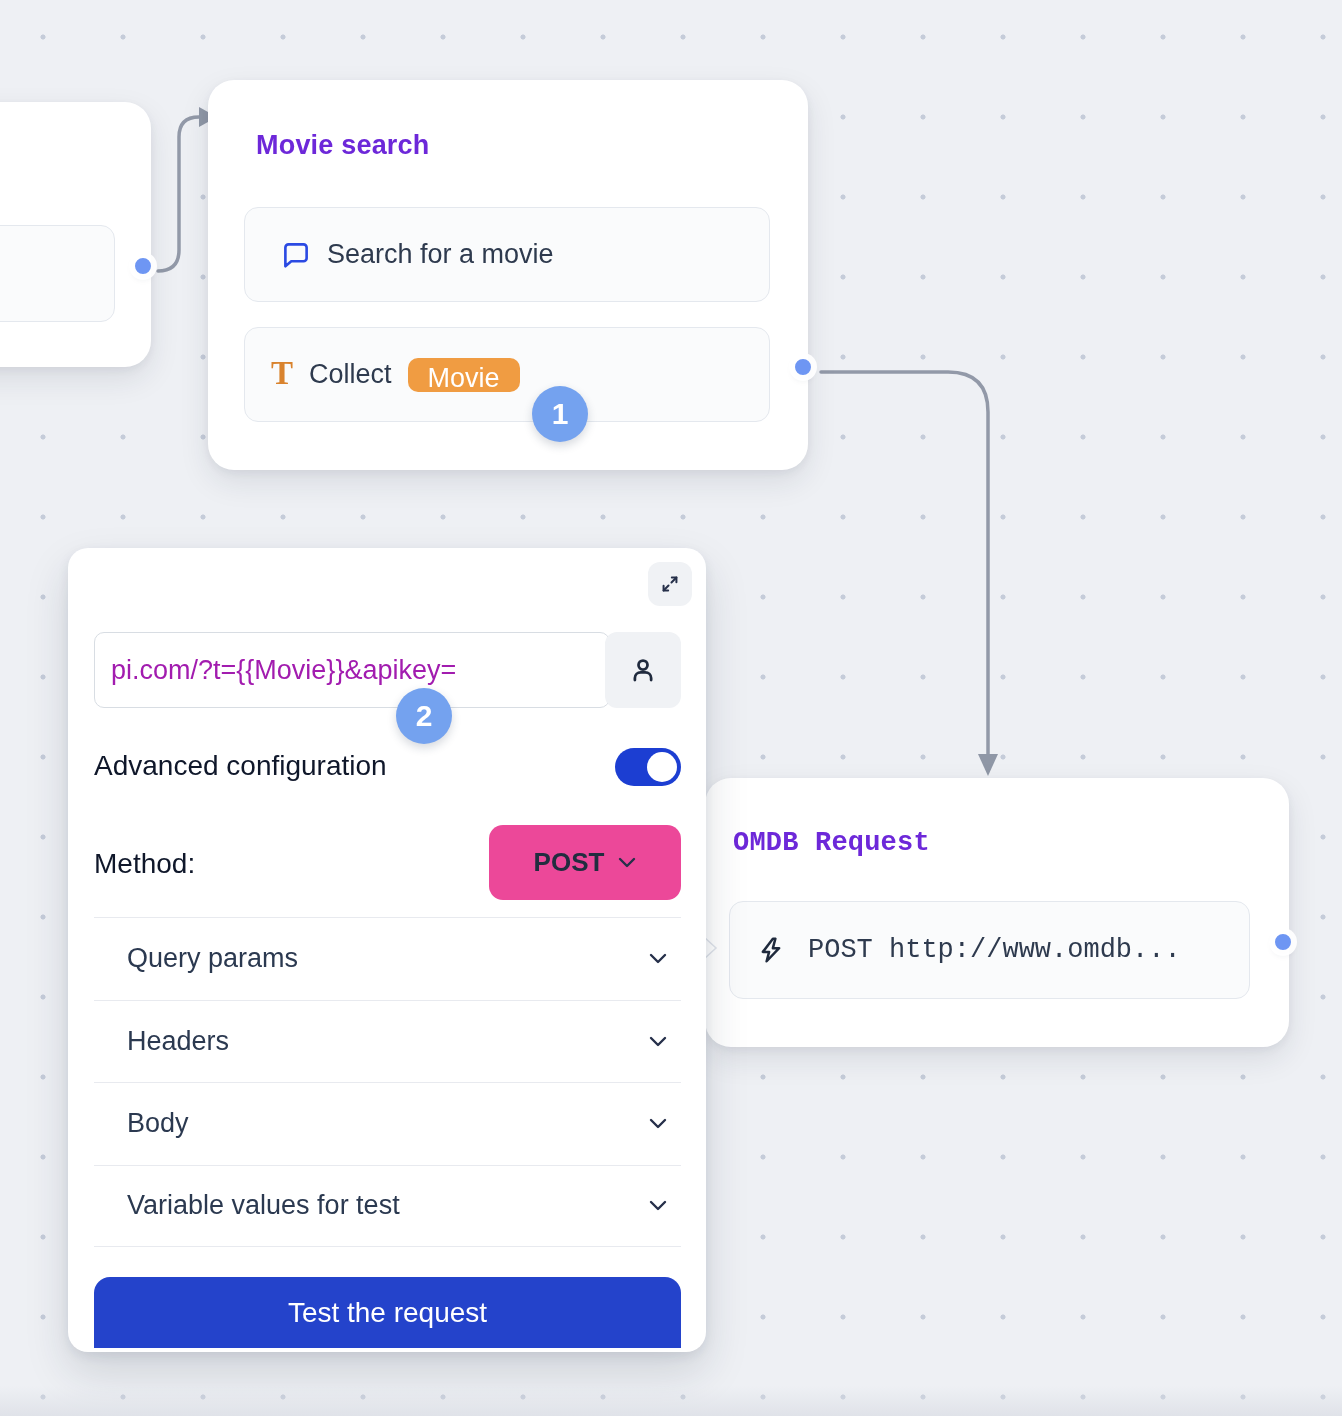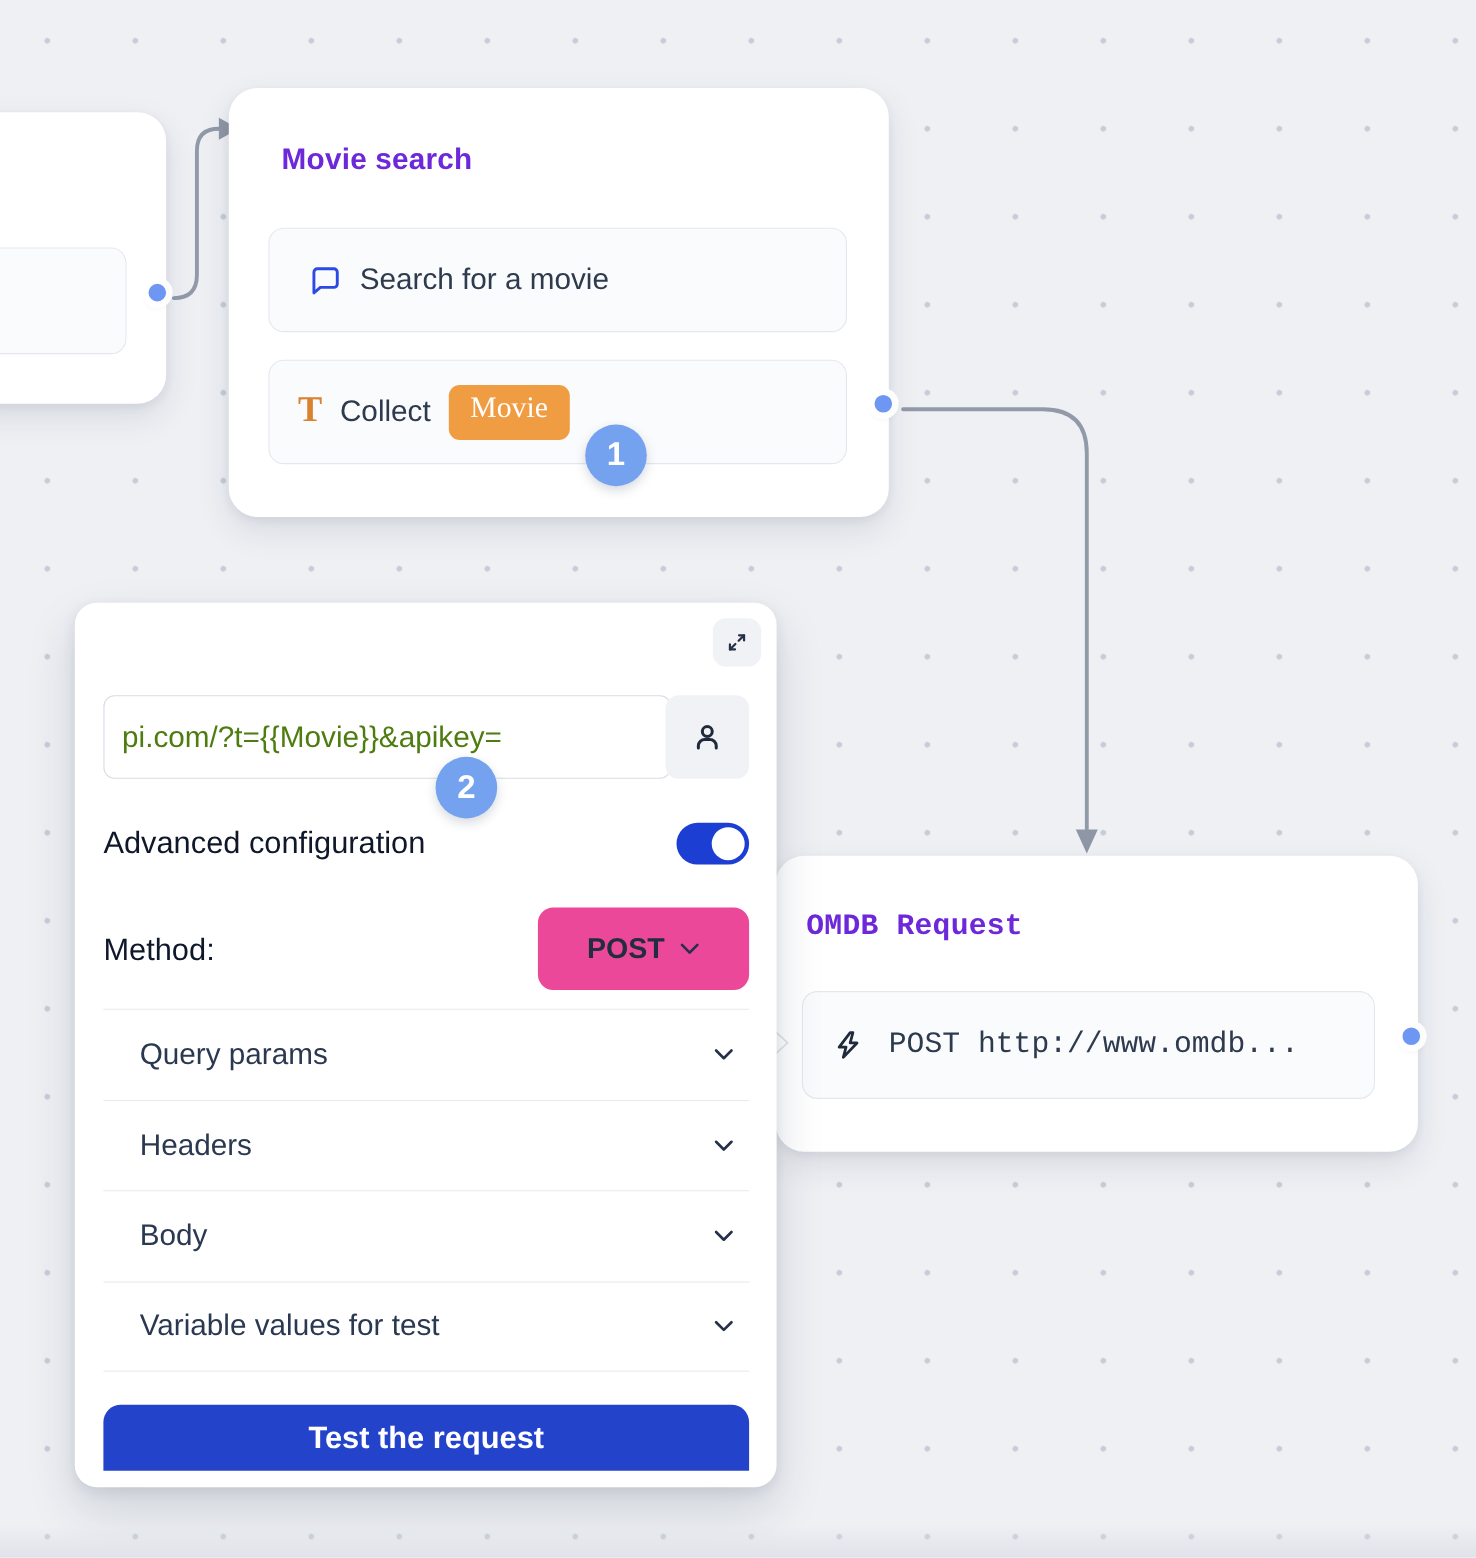--- a/index.html
+++ b/index.html
@@ -26,21 +26,21 @@
   .card-title{
     font-size:27px; font-weight:700; color:#6d28d9; letter-spacing:.2px;
   }
   .node-item{
     position:absolute; background:#fafbfc; border:1.5px solid #e4e8ee;
     border-radius:14px; display:flex; align-items:center; gap:16px;
     padding:0 26px; font-size:27px; color:#2e3a4e;
   }
   .chip{
     background:#f09c42; color:#fff; border-radius:10px;
-    padding:7px 20px 16px; font-size:27px; line-height:1;font-family:Liberation Serif, serif;
+    padding:7px 20px 0; font-size:27px; line-height:1;
   }
   .t-glyph{
     font-family:"Liberation Serif", serif; font-weight:700;
     font-size:33px; color:#d9832e; line-height:1; margin-top:-3px;
   }
 
   
   .port{
     position:absolute; z-index:6; width:10px; height:10px;
     border:8px solid #6e96f3; background:#fff; border-radius:50%;
@@ -59,21 +59,21 @@
     background:#fff; border-radius:20px; z-index:4;
     box-shadow:0 20px 44px rgba(28,39,60,.15), 0 4px 12px rgba(28,39,60,.08);
   }
   .icon-btn{
     position:absolute; background:#f0f2f5; border:none; border-radius:12px;
     display:flex; align-items:center; justify-content:center; cursor:pointer;
   }
   #url-input{
     position:absolute; left:26px; top:84px; width:516px; height:76px;
     border:1.5px solid #d8dde3; border-radius:10px; background:#fff;
-    font-family:"Liberation Sans", sans-serif; font-size:27px; color:#4d7c0f;
+    font-family:"Liberation Sans", sans-serif; font-size:27px; color:#a21caf;
     padding:0 16px; outline:none;
   }
   .panel-label{ font-size:28px; color:#0f172a; }
   .toggle{
     position:absolute; width:66px; height:38px; border-radius:19px;
     background:#1c3ed2; cursor:pointer;
   }
   .toggle .knob{
     position:absolute; right:4px; top:4px; width:30px; height:30px;
     border-radius:50%; background:#fff;
@@ -86,24 +86,24 @@
   }
   #sections{ position:absolute; left:26px; top:369px; width:587px; }
   .section-row{
     height:82.5px; border-top:1px solid #e8eaef;
     display:flex; align-items:center; justify-content:space-between;
     padding:0 14px 0 33px; cursor:pointer;
   }
   .section-row:last-child{ border-bottom:1px solid #e8eaef; }
   .section-label{ font-size:27px; color:#2b3950; }
   #test-button{
-    position:absolute; left:26px; top:729px; width:587px; height:60px;
+    position:absolute; left:26px; top:729px; width:587px; height:71px;
     background:#2443cb; border:none; border-radius:16px 16px 0 0;
     color:#fff; font-family:"Liberation Sans", sans-serif;
-    font-size:28px; font-weight:700; cursor:pointer;
+    font-size:28px; font-weight:400; cursor:pointer;
   }
 
   
   #omdb-notch{ position:absolute; left:-2px; top:158px; }
 
   #bottom-fade{
     position:absolute; left:0; bottom:0; width:1342px; height:30px; z-index:8;
     background:linear-gradient(rgba(227,230,236,0), rgba(220,223,230,.8));
     pointer-events:none;
   }

